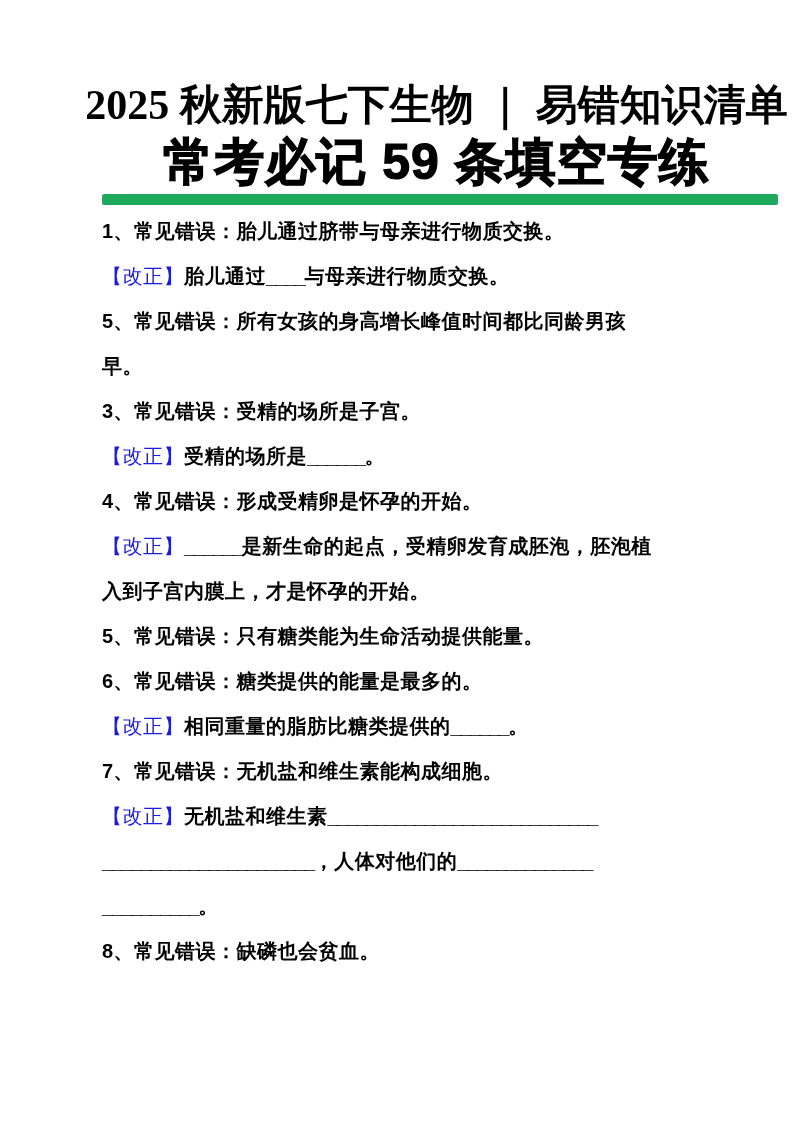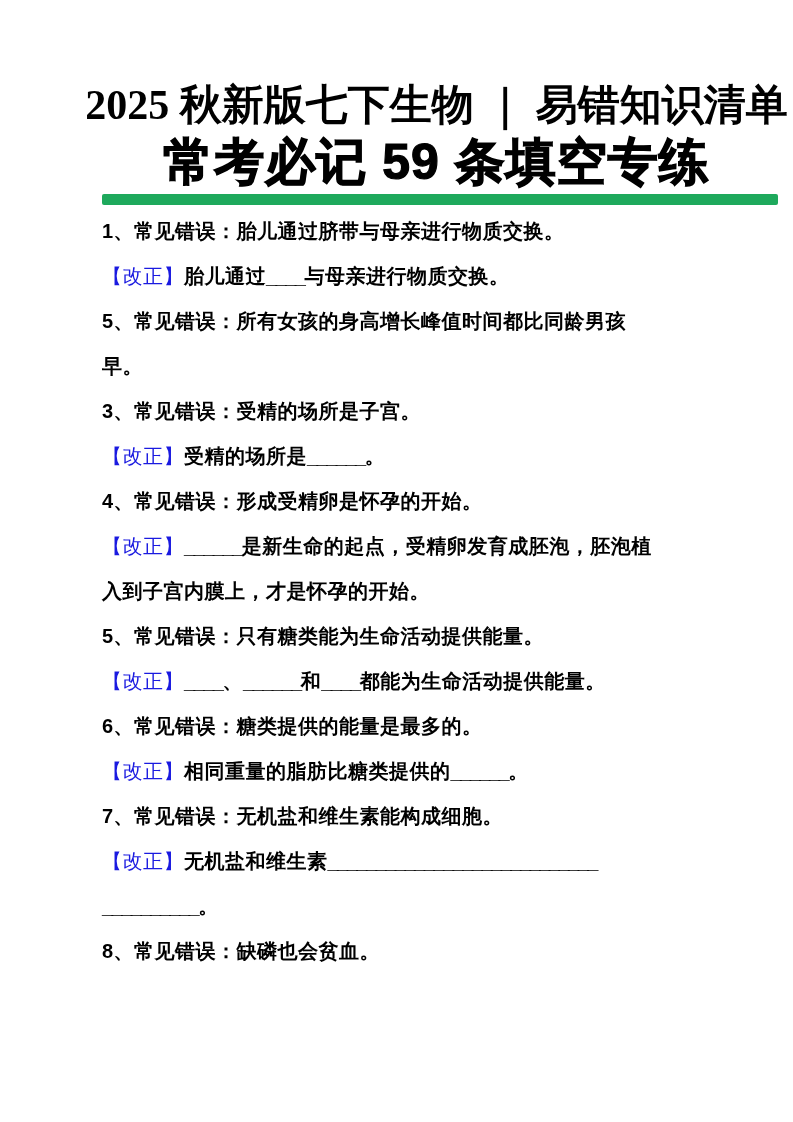--- a/index.html
+++ b/index.html
@@ -83,21 +83,21 @@
       <div class="line"><span>1、常见错误：胎儿通过脐带与母亲进行物质交换。</span></div>
       <div class="line"><span class="fix-label" style="color: rgb(26, 26, 224);">【改正】</span><span>胎儿通过</span><span class="u">____</span><span>与母亲进行物质交换。</span></div>
       <div class="line"><span>5、常见错误：所有女孩的身高增长峰值时间都比同龄男孩</span></div>
       <div class="line"><span>早。</span></div>
       <div class="line"><span>3、常见错误：受精的场所是子宫。</span></div>
       <div class="line"><span class="fix-label" style="color: rgb(26, 26, 224);">【改正】</span><span>受精的场所是</span><span class="u">______</span><span>。</span></div>
       <div class="line"><span>4、常见错误：形成受精卵是怀孕的开始。</span></div>
       <div class="line"><span class="fix-label" style="color: rgb(26, 26, 224);">【改正】</span><span></span><span class="u">______</span><span>是新生命的起点，受精卵发育成胚泡，胚泡植</span></div>
       <div class="line"><span>入到子宫内膜上，才是怀孕的开始。</span></div>
       <div class="line"><span>5、常见错误：只有糖类能为生命活动提供能量。</span></div>
-      <div class="line"><span class="fix-label" style="color: rgb(26, 26, 224);">【改正】</span><span></span><span class="u">____</span><span>、</span><span class="u">______</span><span>和</span><span class="u">____</span><span>都能为生命活动提供能量。</span></div>
       <div class="line"><span>6、常见错误：糖类提供的能量是最多的。</span></div>
       <div class="line"><span class="fix-label" style="color: rgb(26, 26, 224);">【改正】</span><span>相同重量的脂肪比糖类提供的</span><span class="u">______</span><span>。</span></div>
       <div class="line"><span>7、常见错误：无机盐和维生素能构成细胞。</span></div>
       <div class="line"><span class="fix-label" style="color: rgb(26, 26, 224);">【改正】</span><span>无机盐和维生素</span><span class="u">____________________________</span><span></span></div>
+      <div class="line"><span></span><span class="u">______________________</span><span>，人体对他们的</span><span class="u">______________</span><span></span></div>
       <div class="line"><span></span><span class="u">__________</span><span>。</span></div>
       <div class="line"><span>8、常见错误：缺磷也会贫血。</span></div>
     </div>
 </div>
 
 </body></html>

